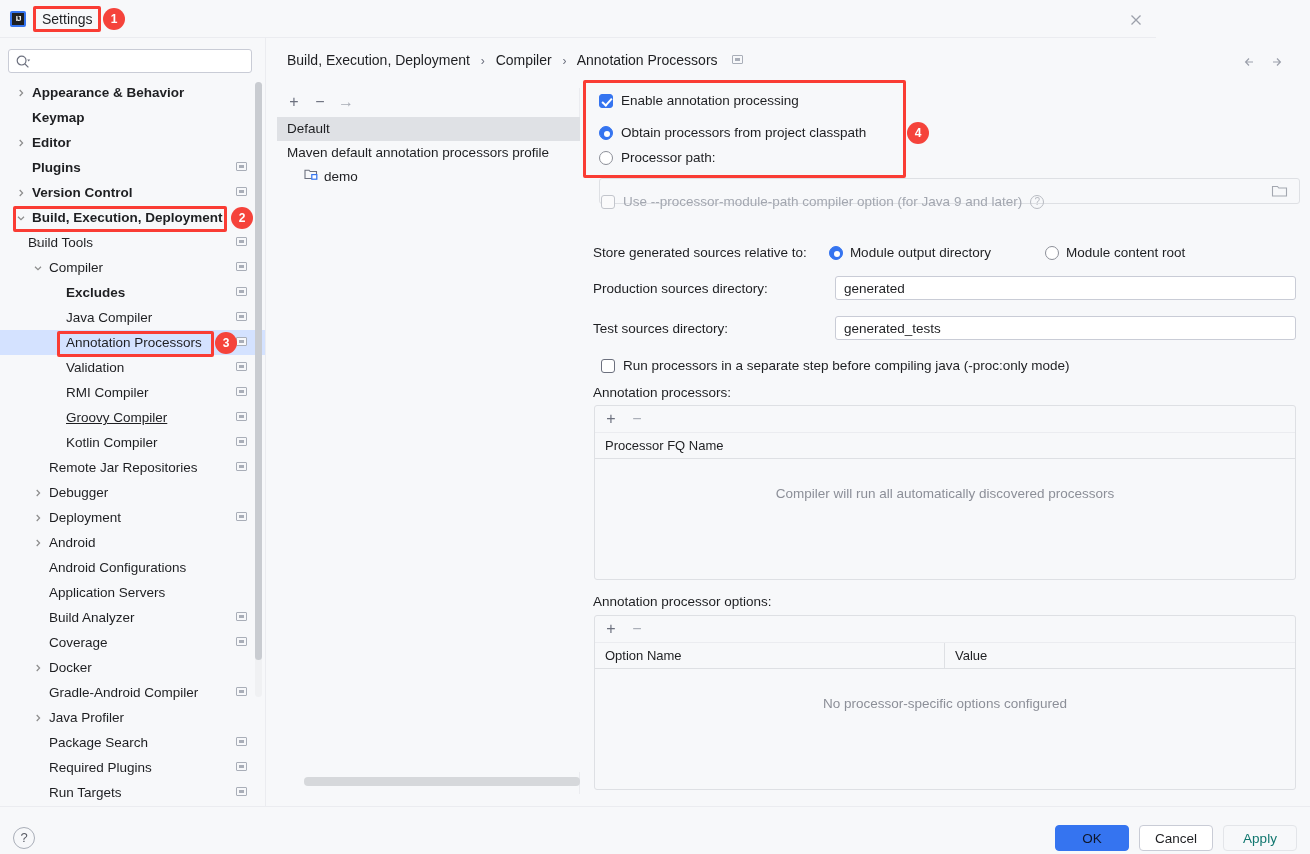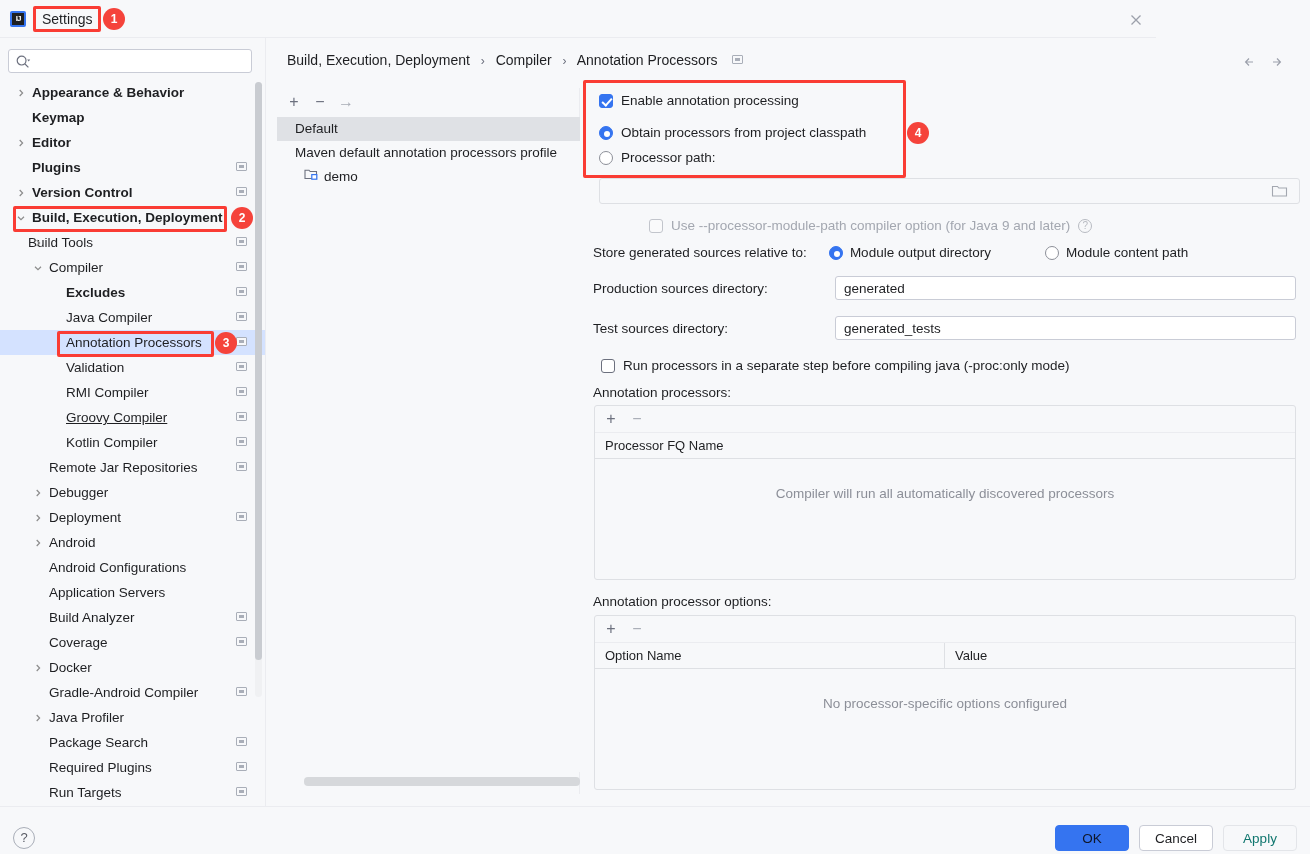--- a/index.html
+++ b/index.html
@@ -121,21 +121,21 @@
   .prof-toolbar { position: absolute; left: 0; top: 0; width: 303px; height: 28px; }
   .tb-btn {
     position: absolute; top: 4px; width: 22px; height: 21px; cursor: pointer;
     color: #6C707E; text-align: center; line-height: 20px; font-size: 16px;
   }
   .tb-btn.dim { color: #A8ACB5; }
   .prof-list {
     position: absolute; left: 0; top: 29px; width: 303px; height: 655px;
     background: #F7F8FA;
   }
-  .prof-row { height: 24px; line-height: 24px; padding-left: 18px; white-space: nowrap; cursor: pointer; font-size: 13.5px; }
+  .prof-row { height: 24px; line-height: 24px; padding-left: 10px; white-space: nowrap; cursor: pointer; font-size: 13.5px; }
   .prof-row.selected { background: #DFE1E5; }
   .prof-module { padding-left: 27px; display: flex; align-items: center; gap: 5px; }
   .prof-hscroll-track { position: absolute; left: 0; bottom: 7px; width: 303px; height: 10px; }
   .prof-hscroll-thumb {
     position: absolute; left: 27px; bottom: 8px; width: 276px; height: 9px;
     background: #D6D8DB; border-radius: 4px; cursor: pointer;
   }
 
   
   .content { position: absolute; left: 581px; top: 80px; width: 729px; height: 726px; }
@@ -361,35 +361,35 @@
       <span class="lbl">Processor path:</span>
     </div>
 
     <input class="text-field disabled" type="text" disabled="" style="left: 18px; top: 98px; width: 701px; height: 26px;" value="">
     <span class="browse-icon" style="left:690px; top:103px;">
       <svg width="17" height="16" viewBox="0 0 17 16">
         <path d="M1.5 3.5 h5 l1.3 1.5 h7.7 v8 H1.5 z" fill="none" stroke="#A3A7B0" stroke-width="1.1"></path>
       </svg>
     </span>
 
-    <div class="row" style="left:20px; top:138px;margin-left:48px;">
+    <div class="row" style="left:20px; top:114px;">
       <span class="cb disabled"></span>
       <span class="lbl muted">Use --processor-module-path compiler option (for Java 9 and later)</span>
       <span class="help-q dim">?</span>
     </div>
 
     <div class="row" style="left:12px; top:165px;">
       <span class="lbl">Store generated sources relative to:</span>
       <span style="display:inline-flex;align-items:center;gap:7px;margin-left:14px;">
         <span class="rb checked"></span>
         <span class="lbl">Module output directory</span>
       </span>
       <span style="display:inline-flex;align-items:center;gap:7px;margin-left:46px;">
         <span class="rb"></span>
-        <span class="lbl">Module content path</span>
+        <span class="lbl">Module content root</span>
       </span>
     </div>
 
     <div class="row" style="left:12px; top:201px;">
       <span class="lbl">Production sources directory:</span>
     </div>
     <input class="text-field" type="text" style="left: 254px; top: 196px; width: 461px; height: 24px;" value="generated">
 
     <div class="row" style="left:12px; top:241px;">
       <span class="lbl">Test sources directory:</span>

